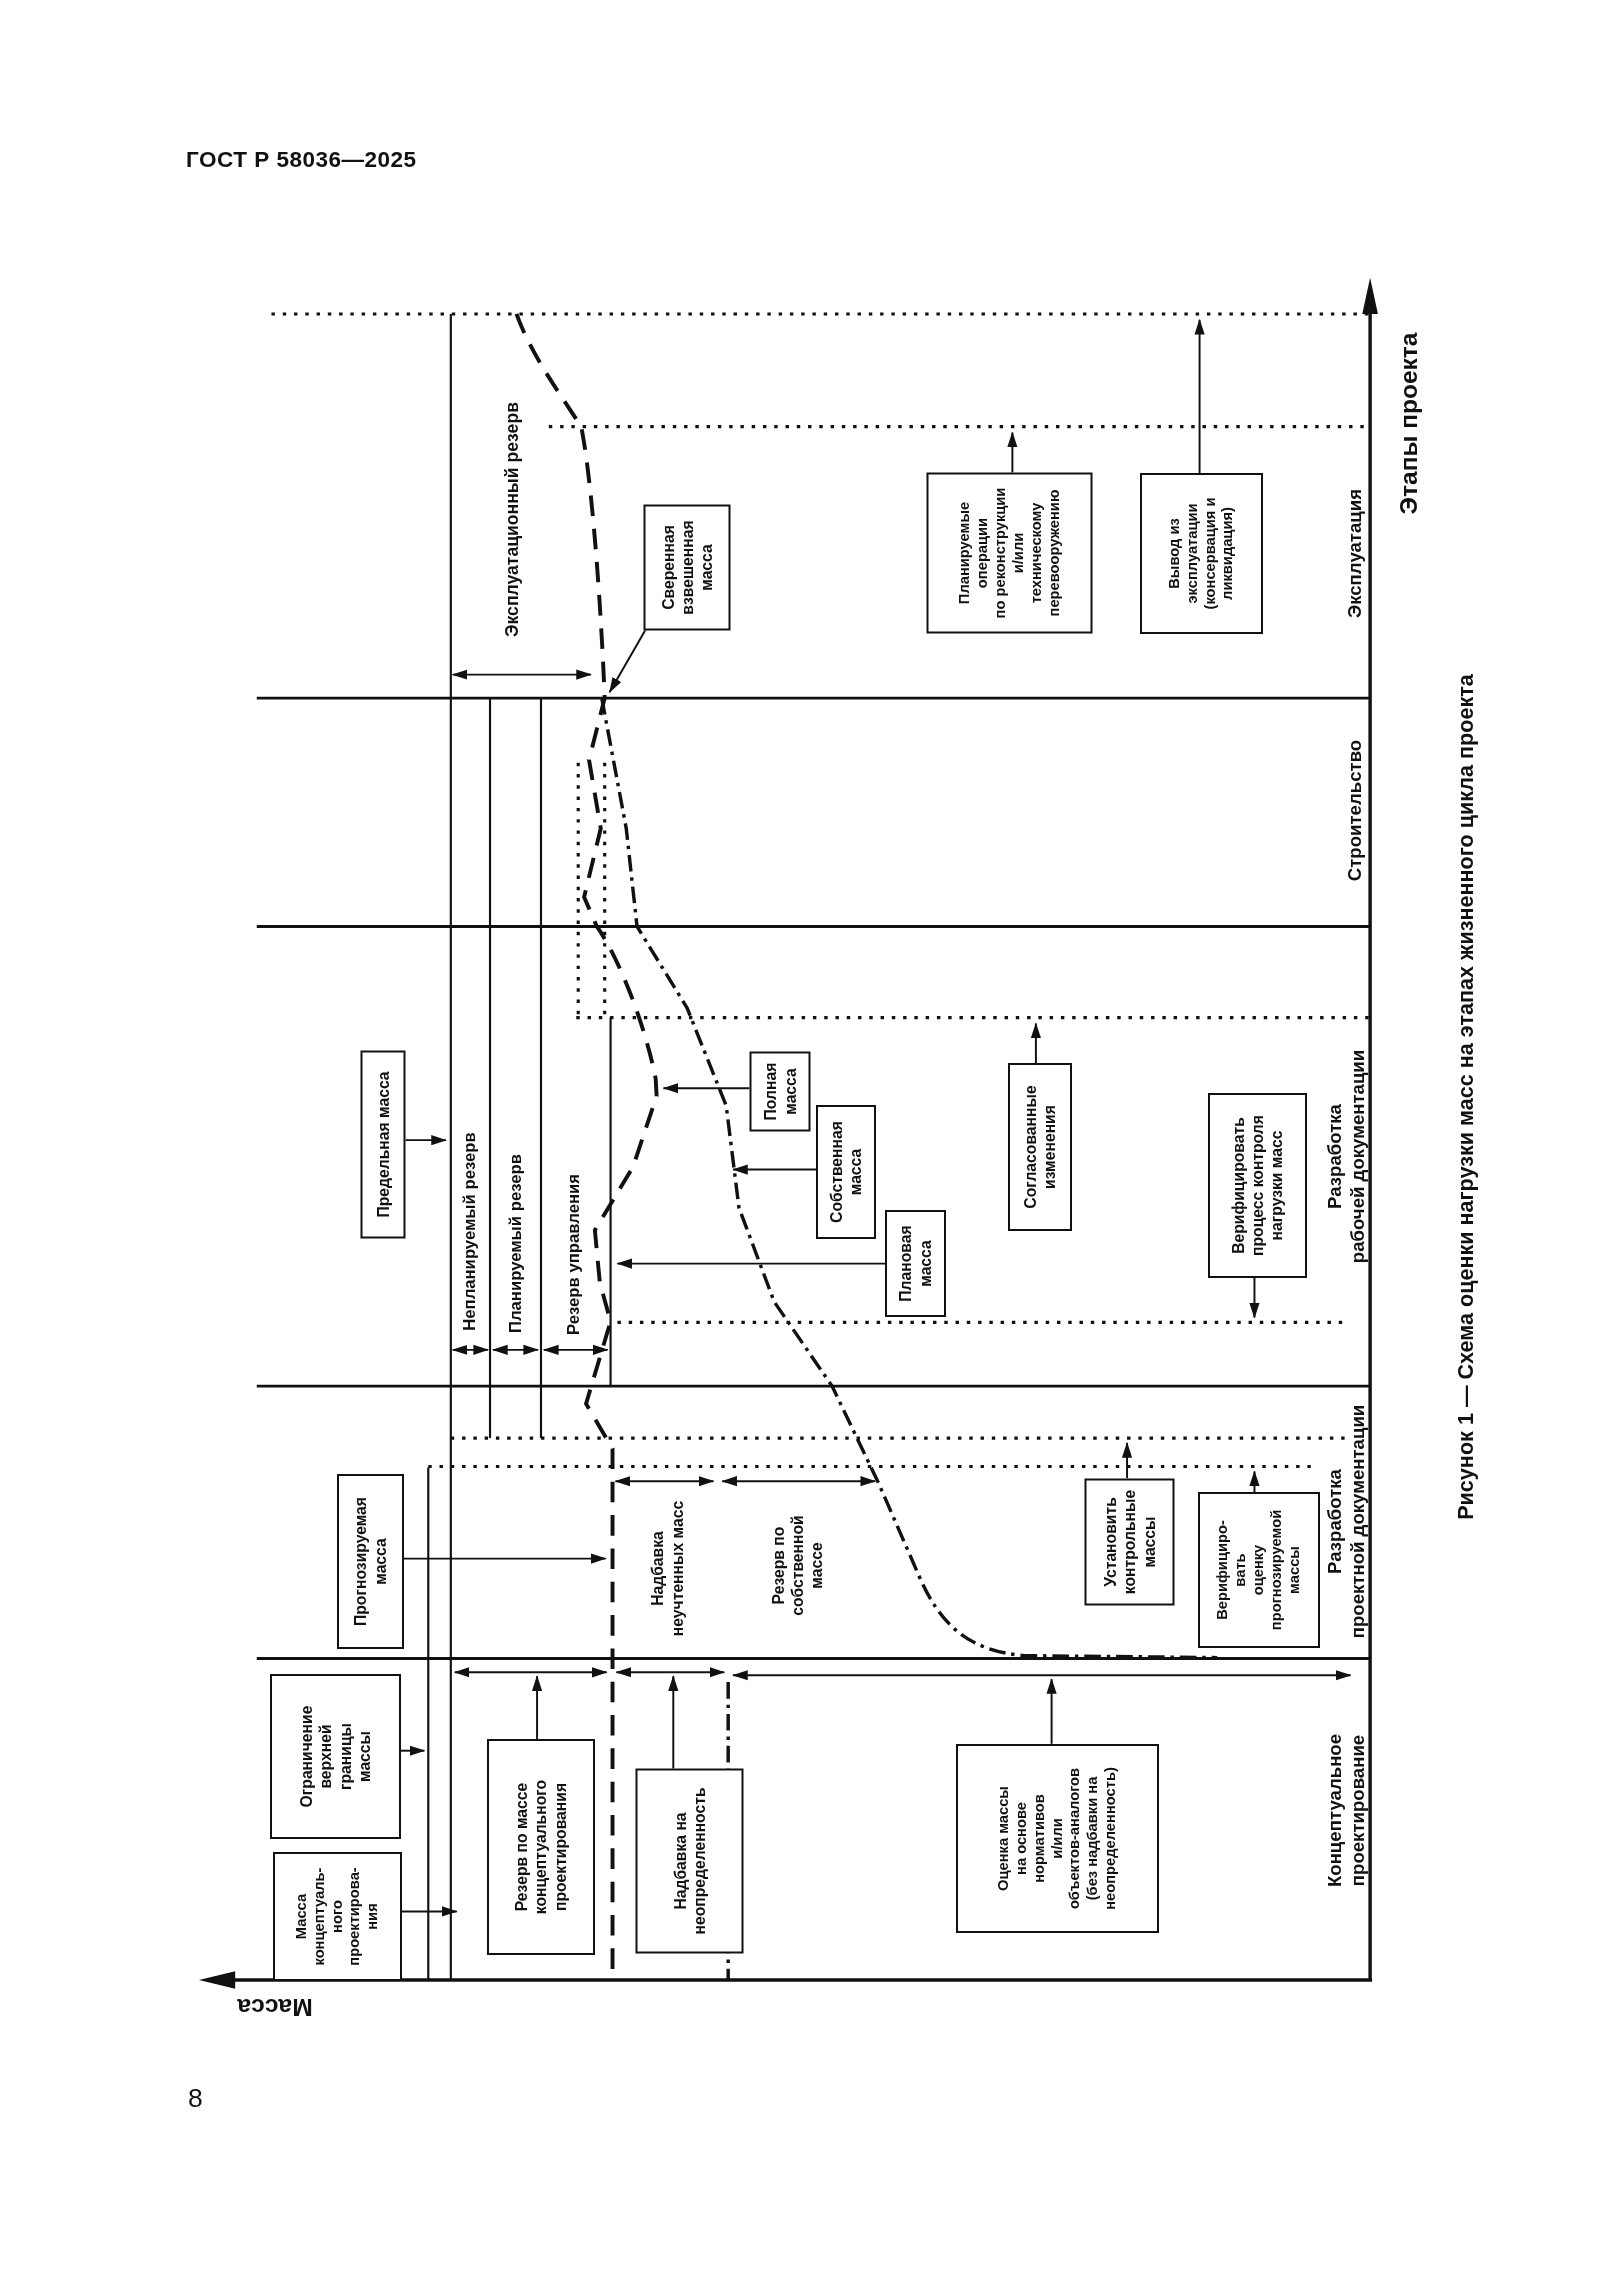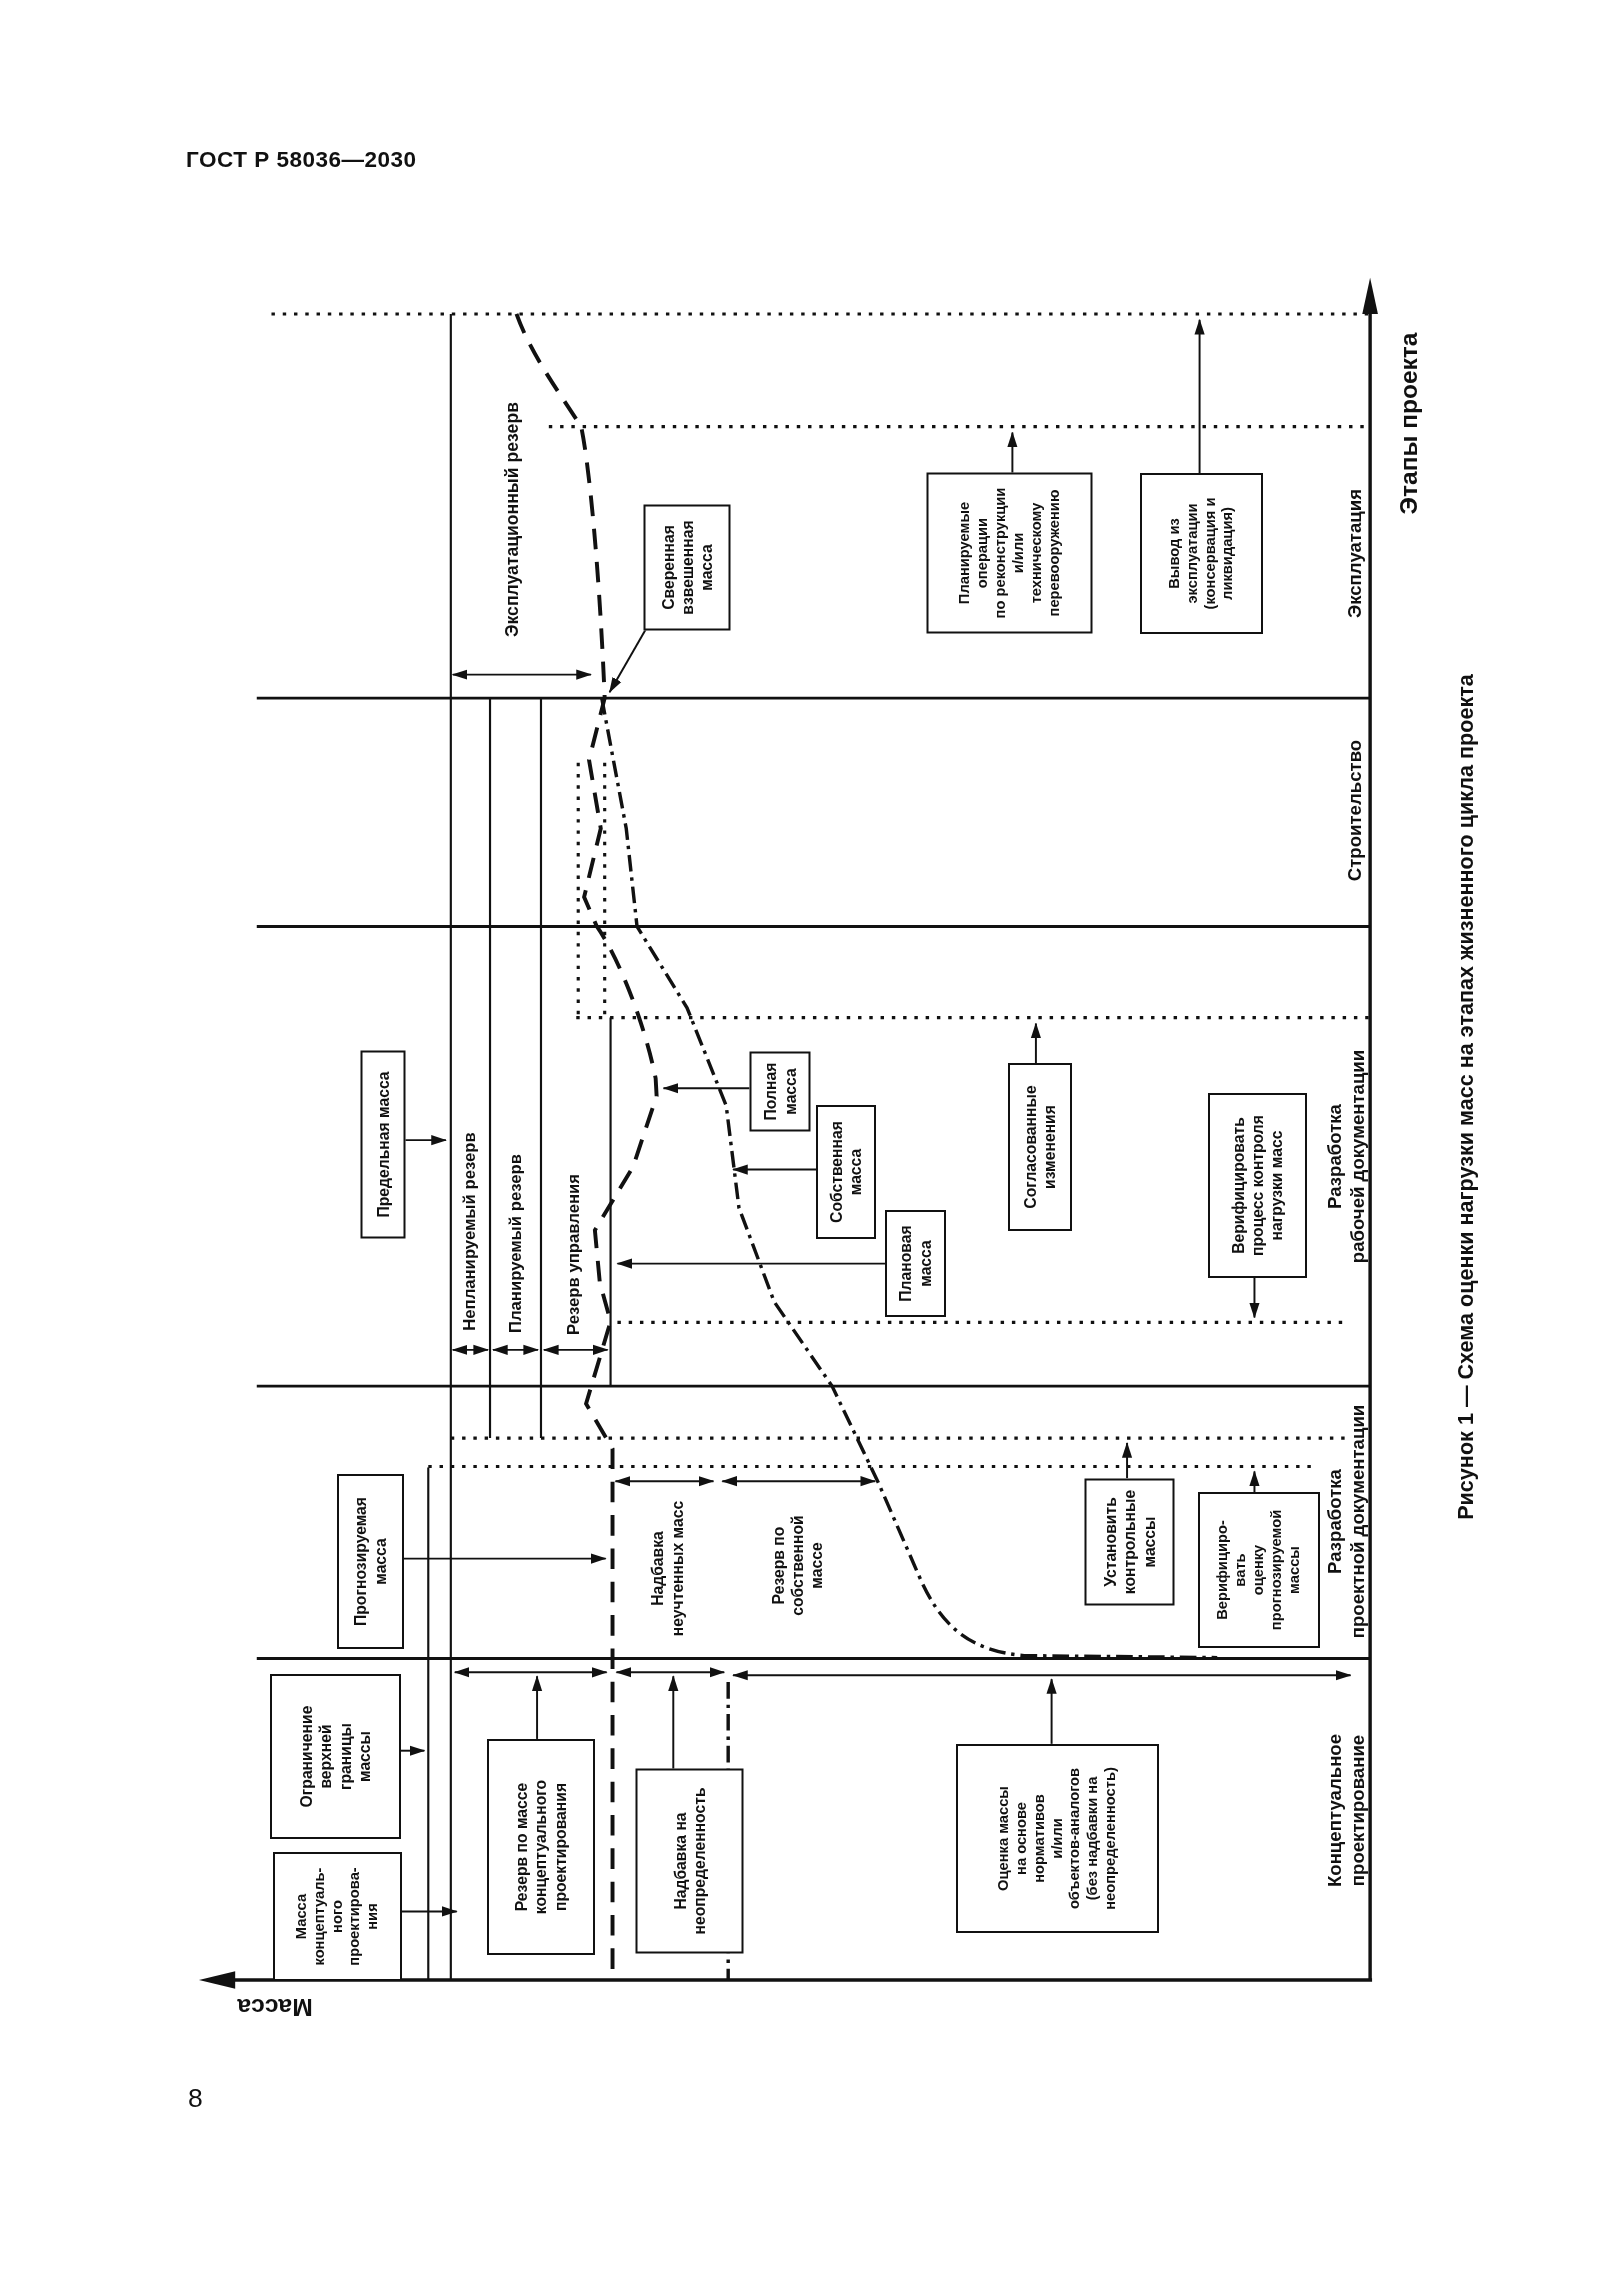--- a/index.html
+++ b/index.html
@@ -13,21 +13,21 @@
       background:transparent;}
   .box{border:2.5px solid #111;background:#fff;}
   .tl{white-space:nowrap;}
   .rot180{position:absolute;transform:rotate(180deg);text-align:center;}
 </style>
 </head>
 <body>
 
 <div id="page">
 
-  <div class="hdr">ГОСТ Р 58036—2030</div>
+  <div class="hdr">ГОСТ Р 58036—2025</div>
   <div class="pgnum">8</div>
 
   <svg id="diagram-svg" width="1621" height="2293" viewBox="0 0 1654 2339">
     <defs>
       <marker id="ah" viewBox="0 0 16 12" refX="15" refY="6" markerWidth="16" markerHeight="12" orient="auto-start-reverse" markerUnits="userSpaceOnUse">
         <path d="M0,0.8 L16,6 L0,11.2 z" fill="#111"></path>
       </marker>
     </defs>
 
     <g stroke="#111" fill="none">

